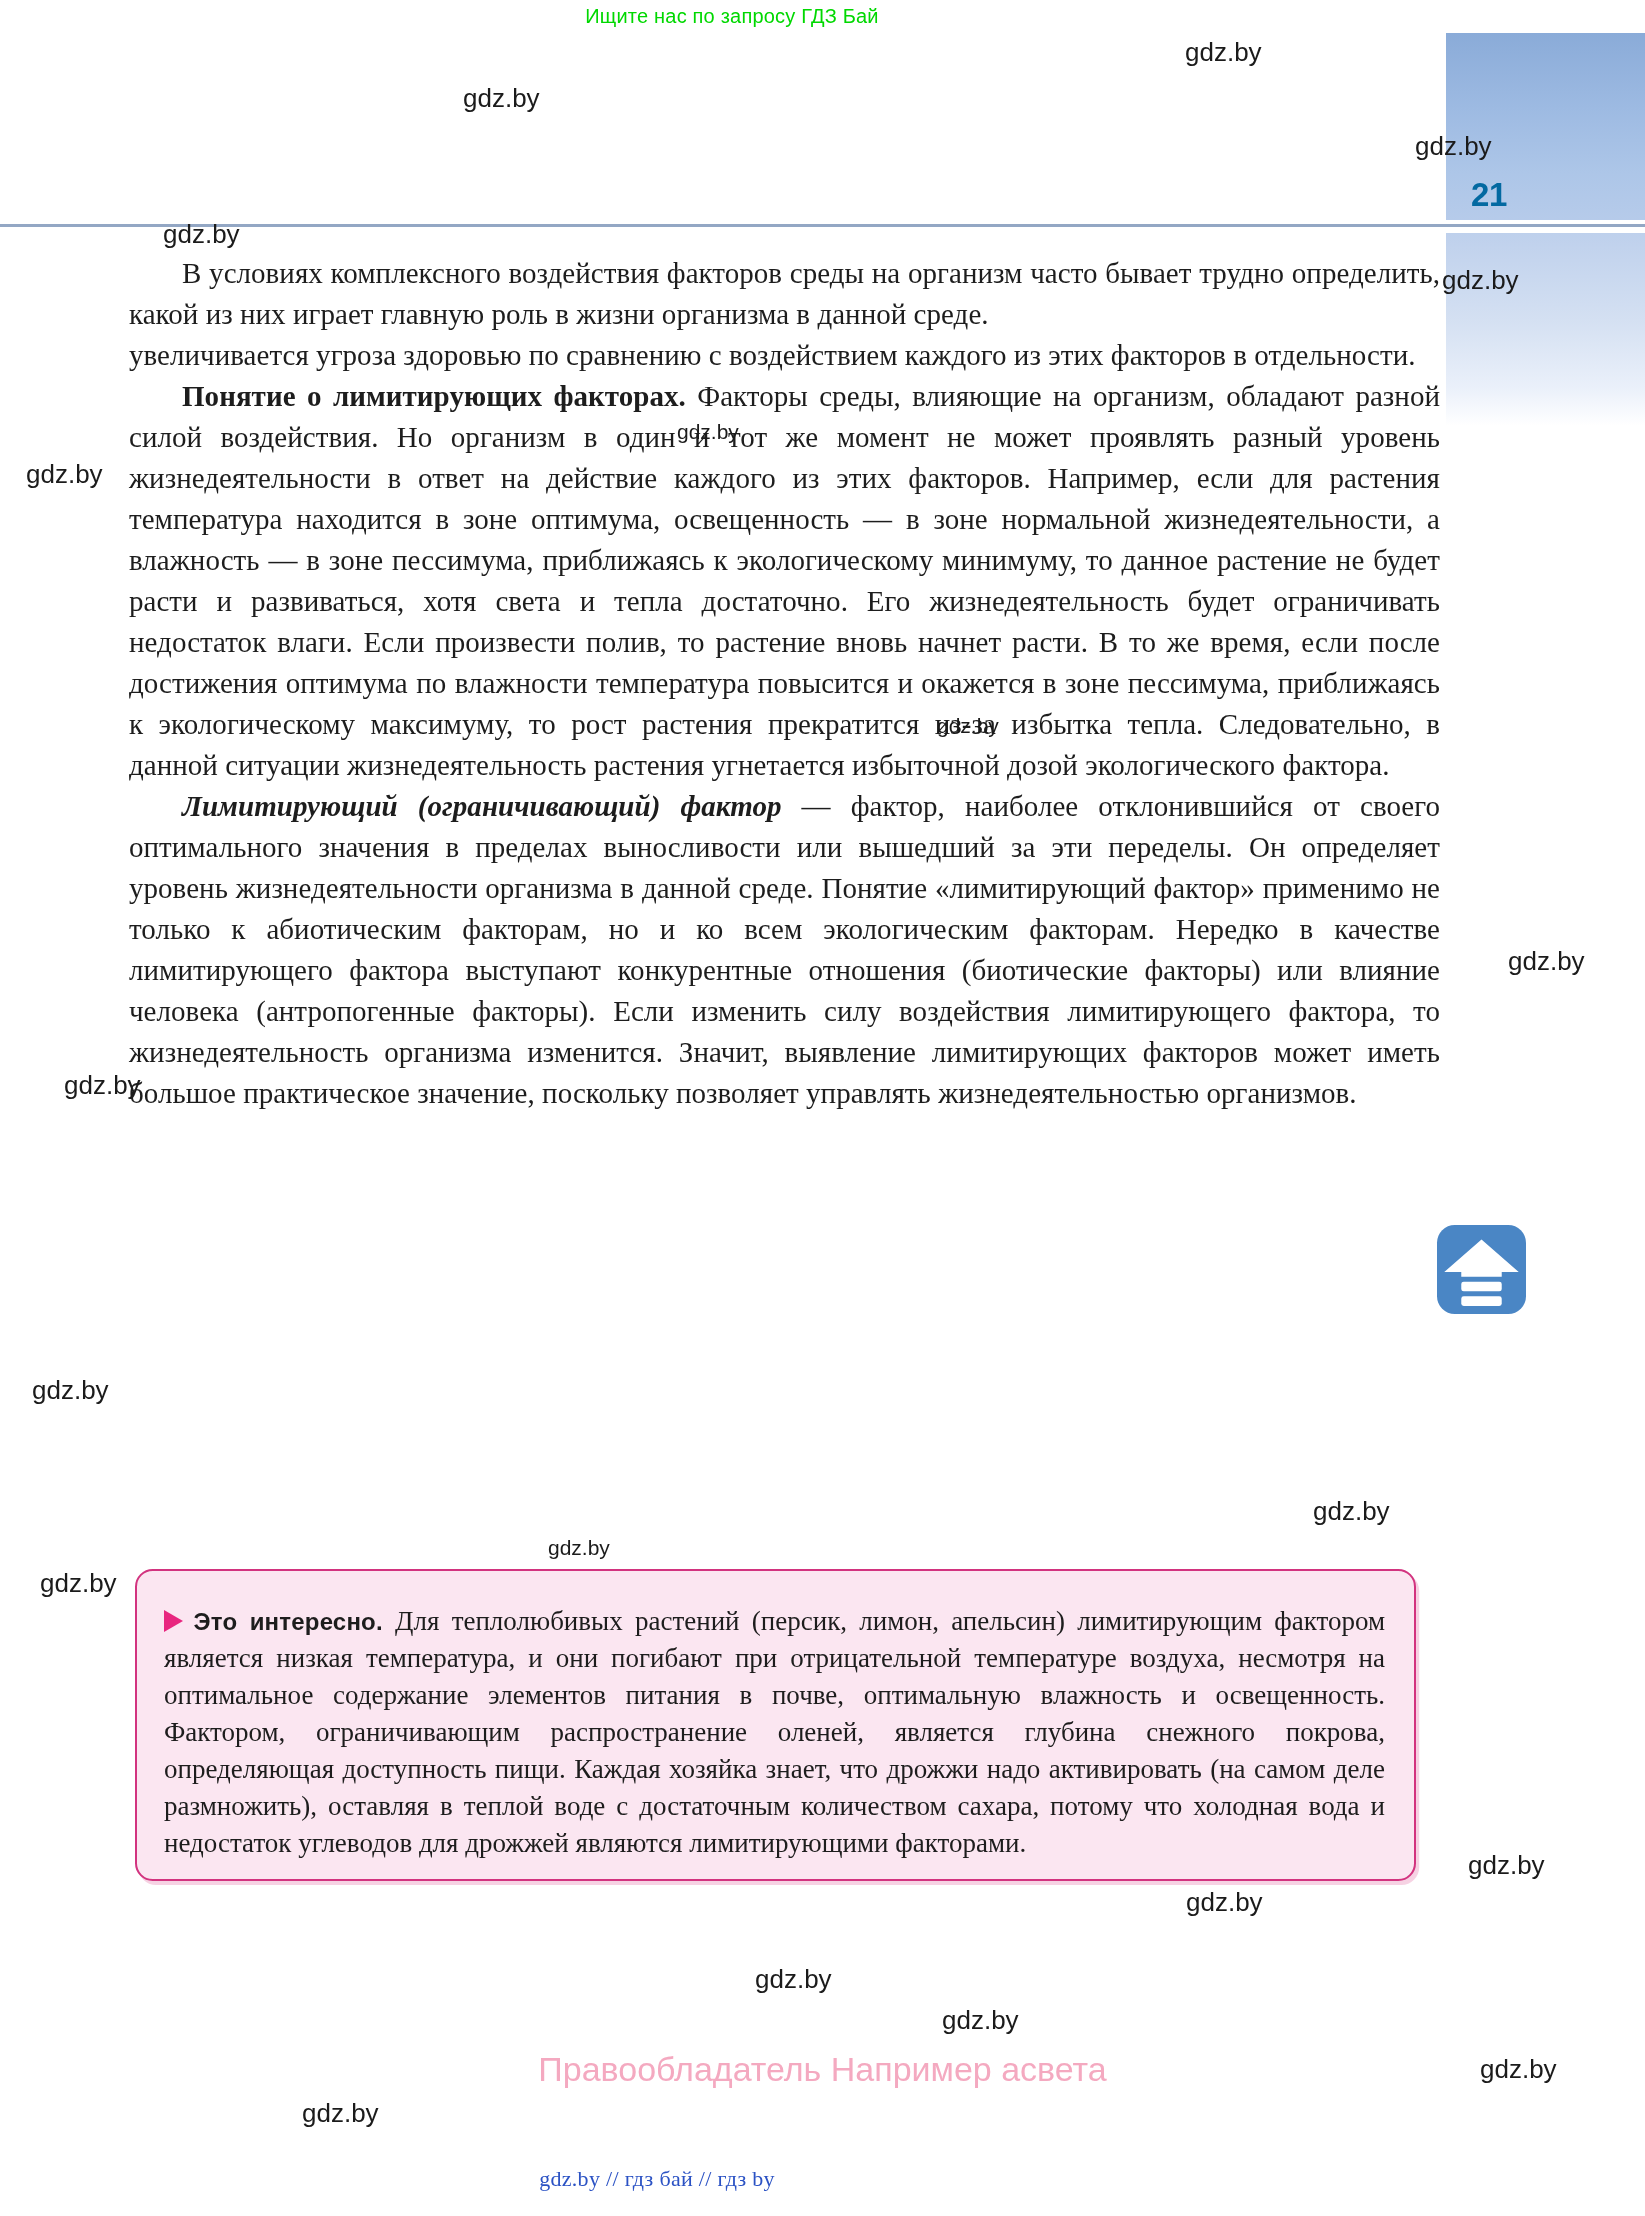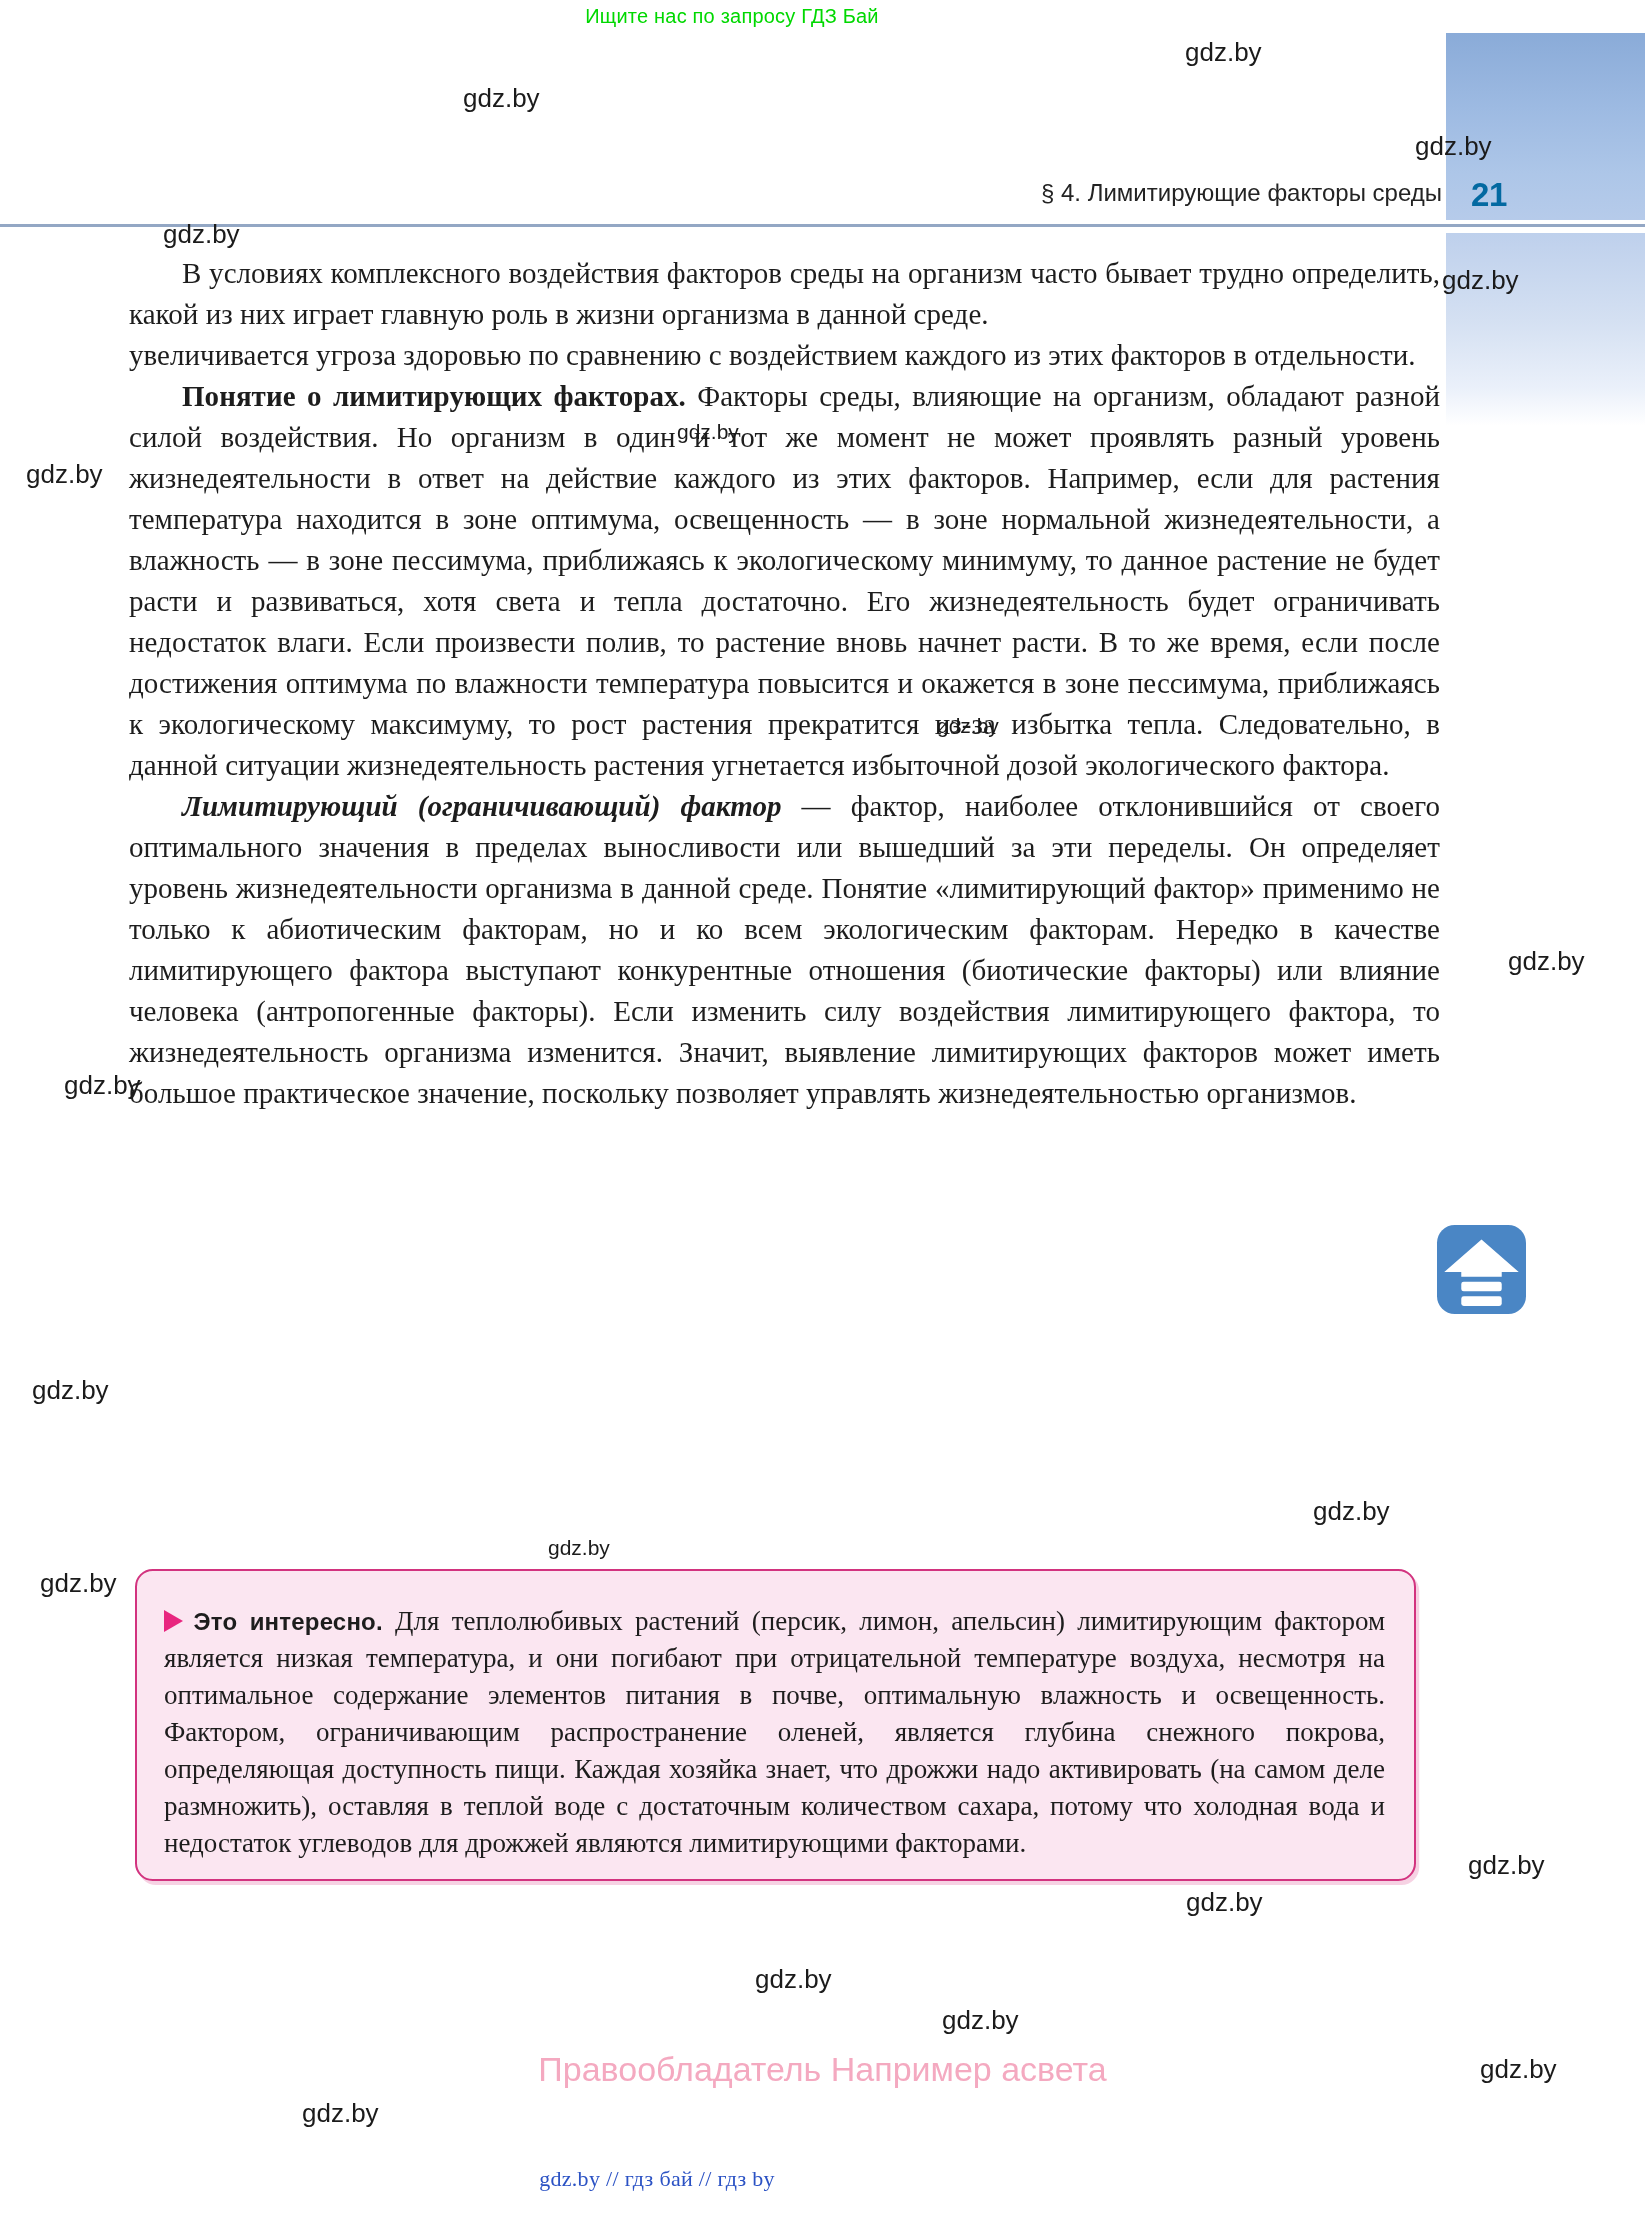--- a/index.html
+++ b/index.html
@@ -144,21 +144,20 @@
 </head>
 <body>
 
 <div class="page">
 
   <div class="promo">Ищите нас по запросу ГДЗ Бай</div>
 
   <div class="bluebar-top"></div>
   <div class="bluebar-bottom"></div>
 
-  <div class="runhead">§ 4. Лимитирующие факторы среды</div>
   <div class="pagenum">21</div>
   <div class="rule"></div>
 
   <div class="col">
     <p class="body ind">В условиях комплексного воздействия факторов среды на организм часто бывает трудно определить, какой из них играет главную роль в жизни организма в данной среде.</p>
     <p class="body">увеличивается угроза здоровью по сравнению с воздействием каждого из этих факторов в отдельности.</p>
     <p class="body ind"><span class="b">Понятие о лимитирующих факторах.</span> <span>Факторы среды, влияющие на организм, обладают разной силой воздействия. Но организм в один и тот же момент не может проявлять разный уровень жизнедеятельности в ответ на действие каждого из этих факторов. Например, если для растения температура находится в зоне оптимума, освещенность — в зоне нормальной жизнедеятельности, а влажность — в зоне пессимума, приближаясь к экологическому минимуму, то данное растение не будет расти и развиваться, хотя света и тепла достаточно. Его жизнедеятельность будет ограничивать недостаток влаги. Если произвести полив, то растение вновь начнет расти. В то же время, если после достижения оптимума по влажности температура повысится и окажется в зоне пессимума, приближаясь к экологическому максимуму, то рост растения прекратится из-за избытка тепла. Следовательно, в данной ситуации жизнедеятельность растения угнетается избыточной дозой экологического фактора.</span></p>
     <p class="body ind"><span class="bi">Лимитирующий (ограничивающий) фактор</span> <span>— фактор, наиболее отклонившийся от своего оптимального значения в пределах выносливости или вышедший за эти переделы. Он определяет уровень жизнедеятельности организма в данной среде.  Понятие «лимитирующий фактор» применимо не только к абиотическим факторам, но и ко всем экологическим факторам. Нередко в качестве лимитирующего фактора выступают конкурентные отношения (биотические факторы) или влияние человека (антропогенные факторы). Если изменить силу воздействия лимитирующего фактора, то жизнедеятельность организма изменится. Значит, выявление лимитирующих факторов может иметь большое практическое значение, поскольку позволяет управлять жизнедеятельностью организмов.</span></p>
   </div>
 

